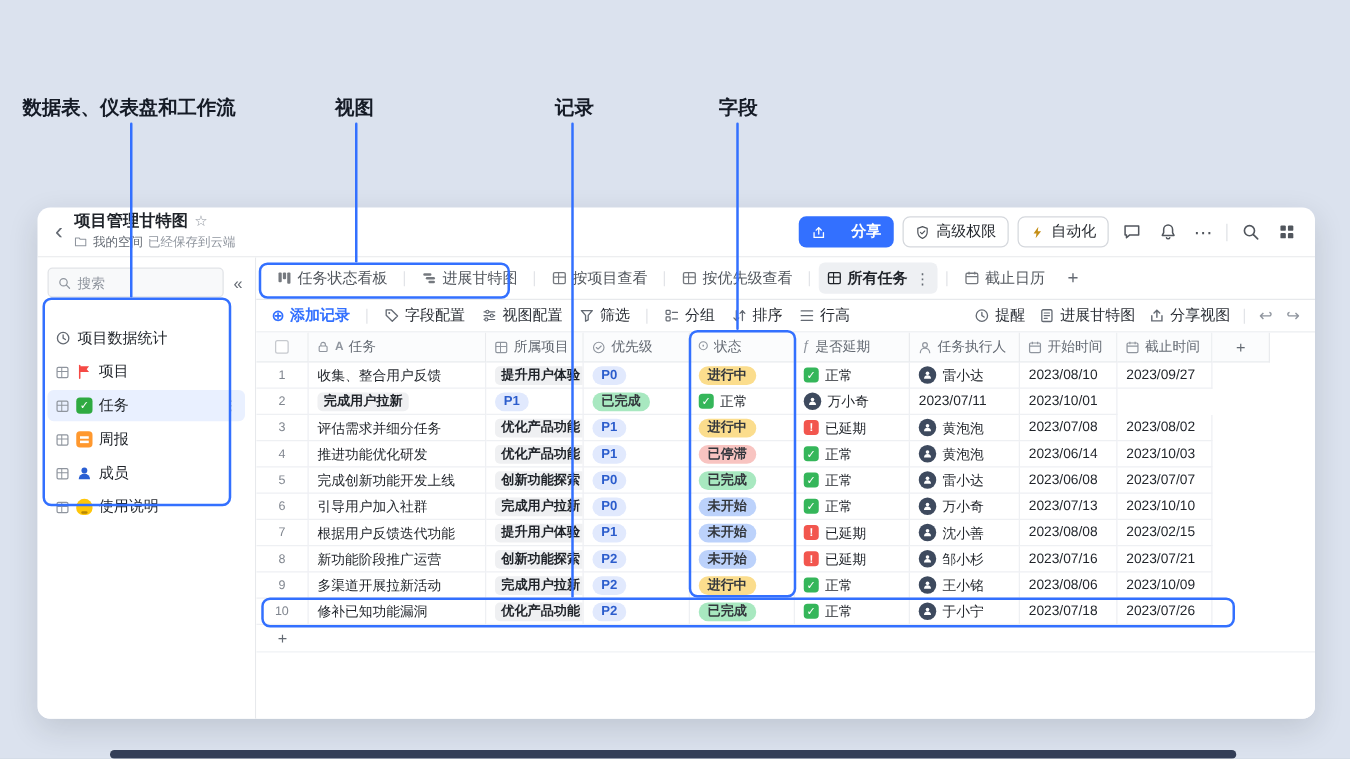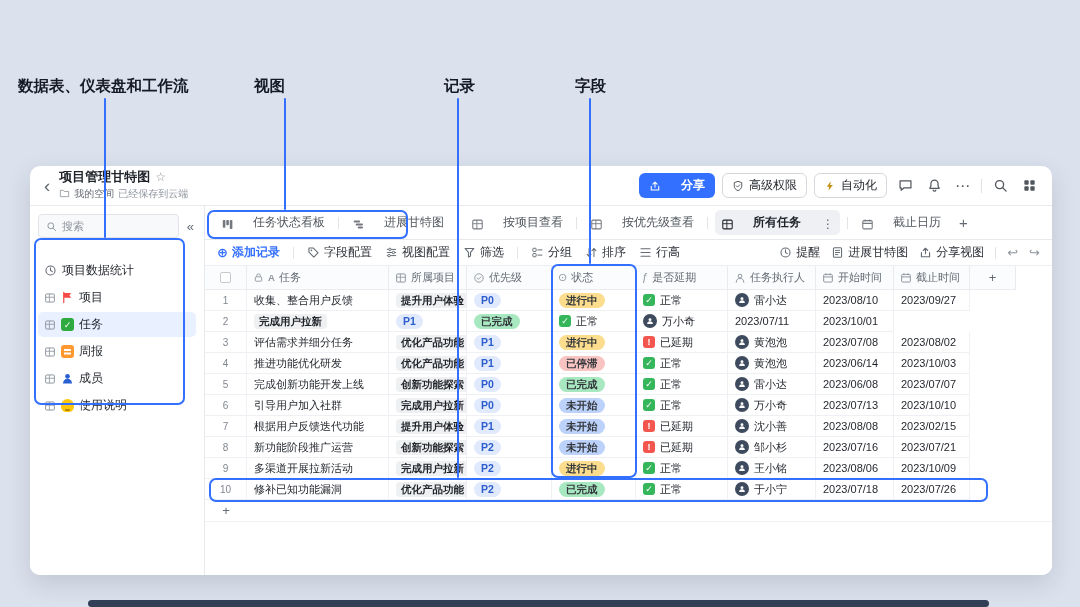--- a/index.html
+++ b/index.html
@@ -5,21 +5,21 @@
   *{box-sizing:border-box;margin:0;padding:0}
   html,body{background:#c9d2e0}
   .stage{position:relative;width:1080px;height:607px;background:#dbe2ee;overflow:hidden;
          font-family:"Liberation Sans","DejaVu Sans",sans-serif;color:#1f2329}
   .ic{display:inline-block;vertical-align:middle;flex:none}
 
   
   .ann-label{position:absolute;font-size:15.5px;font-weight:700;color:#151b26;white-space:nowrap;z-index:30}
   .ann-line{position:absolute;width:2px;background:var(--accent,#3370ff);border-radius:1px;z-index:30}
   .ann-box{position:absolute;border:2px solid var(--accent,#3370ff);border-radius:7px;z-index:29;pointer-events:none}
-  .lbl-tables{left:18px;top:76px}.lbl-views{left:254px;top:76px}
+  .lbl-tables{left:18px;top:76px}.lbl-views{left:268px;top:76px}
   .lbl-records{left:444px;top:76px}.lbl-fields{left:575px;top:76px}
   .line-tables{left:104px;top:98px;height:140px}
   .line-views{left:284px;top:98px;height:112px}
   .line-records{left:457px;top:98px;height:380px}
   .line-fields{left:589px;top:98px;height:166px}
   .box-sidebar{left:34px;top:238px;width:151px;height:167px}
   .box-tabs{left:207px;top:210px;width:201px;height:29px}
   .box-status{left:551px;top:264px;width:86px;height:214px}
   .box-record{left:209px;top:478px;width:779px;height:24px}
   .bottom-bar{position:absolute;left:88px;top:600px;width:901px;height:7px;border-radius:4px;background:#25304a;opacity:.92}
@@ -65,21 +65,21 @@
   .mini.check::after{content:"✓";position:absolute;inset:0;display:flex;align-items:center;justify-content:center;
                      color:#fff;font-size:9px;font-weight:700}
   .mini.memo{background:#ff982e}
   .mini.memo::after{content:"";position:absolute;left:3px;right:3px;top:4px;height:1.5px;background:#fff;box-shadow:0 3.5px 0 #fff}
   .mini.bulb{background:#ffc60a;border-radius:50% 50% 42% 42%}
   .mini.bulb::after{content:"";position:absolute;left:4px;right:4px;bottom:1px;height:2px;background:#b88804;border-radius:1px}
 
   
   .main{flex:1;display:flex;flex-direction:column;min-width:0;background:#fff}
   .tabs{height:34px;flex:none;display:flex;align-items:center;gap:7px;padding:0 10px;border-bottom:1px solid #e7e9ec}
-  .vtab{display:flex;align-items:flex-end;gap:19px;font-size:12px;color:#51565d;padding:4px 6px;border-radius:5px;cursor:pointer;white-space:nowrap}
+  .vtab{display:flex;align-items:center;gap:4px;font-size:12px;color:#51565d;padding:4px 6px;border-radius:5px;cursor:pointer;white-space:nowrap}
   .vtab .ic{color:#75797f}
   .vtab.active{background:#eef0f3;color:#1f2329;font-weight:700}
   .vtab.active .ic{color:#1f2329}
   .vtab-more{color:#646a73;margin-left:2px;font-weight:400}
   .tab-sep{width:1px;height:12px;background:#e2e4e8;flex:none}
   .vtab-plus{color:#646a73;font-size:15px;padding:0 5px;cursor:pointer}
 
   .toolbar{height:26px;flex:none;display:flex;align-items:center;padding:0 12px;font-size:12px;border-bottom:1px solid #eceef1}
   .tb-left{display:flex;align-items:center;gap:13px;flex:1}
   .tb-right{display:flex;align-items:center;gap:11px}

